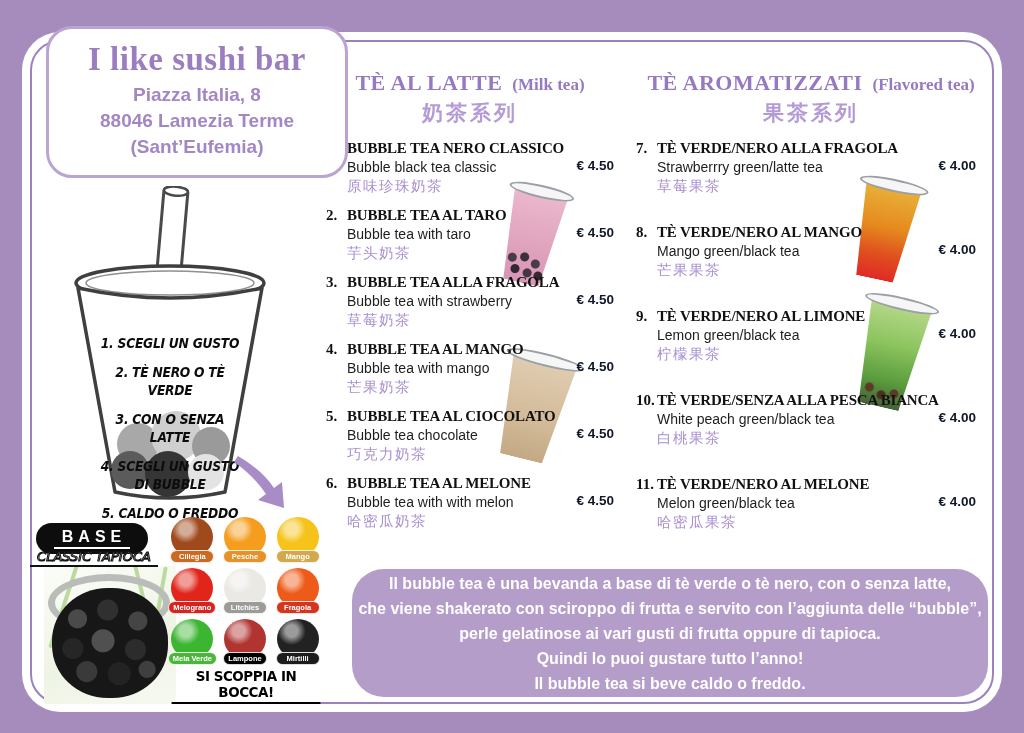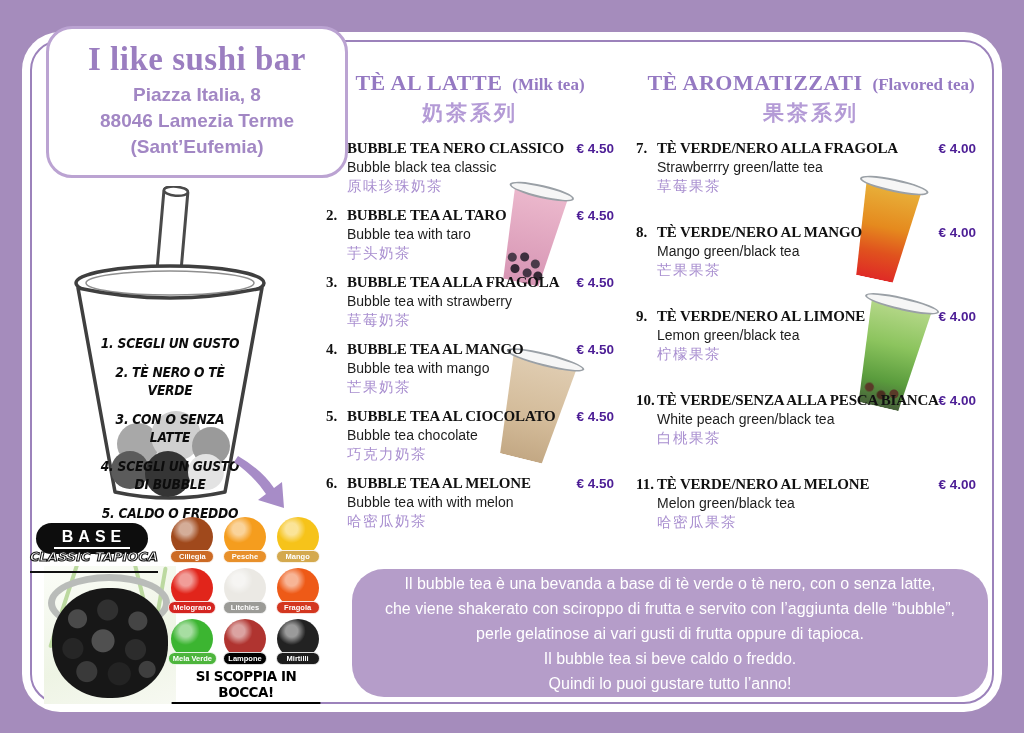--- a/index.html
+++ b/index.html
@@ -29,23 +29,23 @@
 
   .flow-arrow { position:absolute; left:232px; top:452px; z-index:3; }
 
   
   .base-badge { position:absolute; left:36px; top:523px; width:112px; height:31px;
                 background:#0d0d0d; border-radius:16px; display:flex; align-items:center;
                 justify-content:center; z-index:2; }
   .base-badge span { color:#fff; font-weight:bold; font-size:16px; letter-spacing:5px;
                      border-bottom:2px solid #fff; padding:0 4px 1px 8px; }
   .classic-tapioca { position:absolute; left:30px; top:549px; width:128px; text-align:center;
-                     font-family:"DejaVu Sans", sans-serif; font-weight:700; font-size:13px;
+                     font-family:"DejaVu Sans", sans-serif; font-weight:400; font-size:13px;
                      font-style:italic; color:#fff; -webkit-text-stroke:1.1px #111;
-                     border-bottom:2px solid #111; padding-bottom:7px; letter-spacing:0px; z-index:2;}
+                     border-bottom:2px solid #111; padding-bottom:1px; letter-spacing:0px; z-index:2;}
   .tapioca-photo { position:absolute; left:44px; top:566px; width:132px; height:138px;
                    background:linear-gradient(160deg,#fbfdf8 0%,#eef4e4 60%,#f7f9f2 100%); overflow:hidden; }
   .grass { position:absolute; width:4px; height:90px; background:#bcd9a0; border-radius:2px; }
   .bowl-rim { position:absolute; left:4px; top:8px; width:122px; height:58px; border-radius:50%;
               border:7px solid #b9bcb9; border-bottom-color:transparent; }
   .pearl-mass { position:absolute; left:8px; top:22px; width:116px; height:110px; border-radius:48%;
       background:
         radial-gradient(circle at 22% 28%, #4a4a4a 0 9px, transparent 10px),
         radial-gradient(circle at 48% 20%, #303030 0 10px, transparent 11px),
         radial-gradient(circle at 74% 30%, #454545 0 9px, transparent 10px),
@@ -82,39 +82,39 @@
   #sec-items-0 { left:326px; top:140px; width:294px; }
   #sec-items-1 { left:636px; top:140px; width:340px; }
   .menu-item { position:relative; }
   #sec-items-0 .menu-item { margin-bottom:11px; }
   #sec-items-1 .menu-item { margin-bottom:28px; }
   .line1 { display:flex; align-items:baseline; white-space:nowrap; }
   .num { font-family:"Liberation Serif", serif; font-weight:bold; font-size:15px;
          width:21px; flex:0 0 21px; color:#111; }
   .iname { font-family:"Liberation Serif", serif; font-weight:bold; font-size:15px;
            color:#111; letter-spacing:-0.2px; }
-  .price { position:absolute; top:1px; font-weight:bold; font-size:13.5px; color:#4c1d95; }
+  .price { position:absolute; top:18px; font-weight:bold; font-size:13.5px; color:#0f172a; }
   #sec-items-0 .price { right:6px; }
   #sec-items-1 .price { right:0px; }
   .desc { margin-left:21px; margin-top:2px; font-size:14px; color:#1d1d1d; }
   .cn { margin-left:21px; margin-top:2px; font-size:14.5px; color:#a98fd0; letter-spacing:1.5px; }
 
   
   .cupimg { position:absolute; z-index:1; }
   .cup-body { position:absolute; left:0; top:6px; width:100%; height:calc(100% - 6px);
               clip-path:polygon(6% 0, 94% 0, 79% 100%, 21% 100%); }
   .cup-lid { position:absolute; left:-4%; top:0; width:108%; height:13px; border-radius:50%;
              background:#f6f6f6; border:2px solid #9aa0a6; }
   .pearls { position:absolute; left:18%; bottom:2px; width:64%; height:30%; }
 
   
   .footer-banner { position:absolute; left:352px; top:569px; width:636px; height:128px;
                    background:#b59dc9; border-radius:32px; display:flex; flex-direction:column;
                    justify-content:center; text-align:center; z-index:4; }
-  .footer-line { color:#fff; font-weight:normal; font-size:16px; line-height:25px; }
+  .footer-line { color:#fff; font-weight:bold; font-size:16px; line-height:25px; }
 </style>
 </head>
 <body>
 
 <div class="sheet">
   <div class="keyline"></div>
 </div>
 
 <div class="title-card">
   <div class="shop-name">I like sushi bar</div>
@@ -376,15 +376,15 @@
   <div class="pearls" style="height:22%; background:
     radial-gradient(circle at 20% 40%, #5a3a28 0 4px, transparent 5px),
     radial-gradient(circle at 50% 60%, #4a2f20 0 4px, transparent 5px),
     radial-gradient(circle at 78% 45%, #5a3a28 0 4px, transparent 5px);"></div>
 </div>
 
 <div class="footer-banner" id="footer-banner">
     <div class="footer-line">Il bubble tea è una bevanda a base di  tè verde o tè nero, con o senza latte,</div>
     <div class="footer-line">che viene shakerato con sciroppo di  frutta e  servito con l’aggiunta delle “bubble”,</div>
     <div class="footer-line">perle gelatinose ai vari gusti di frutta oppure di tapioca.</div>
+    <div class="footer-line">Quindi lo puoi gustare tutto l’anno!</div>
     <div class="footer-line">Il bubble tea si beve caldo o freddo.</div>
-    <div class="footer-line">Quindi lo puoi gustare tutto l’anno!</div>
   </div>
 
 </body></html>

